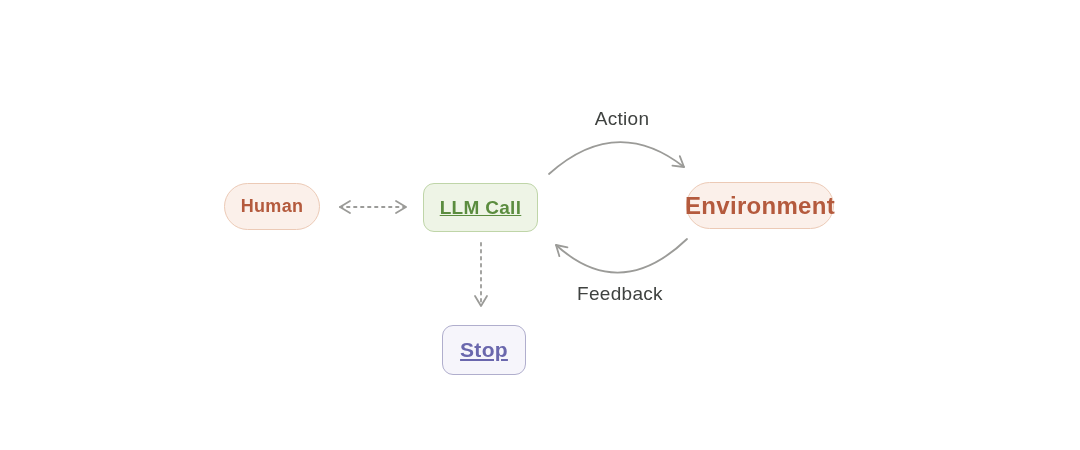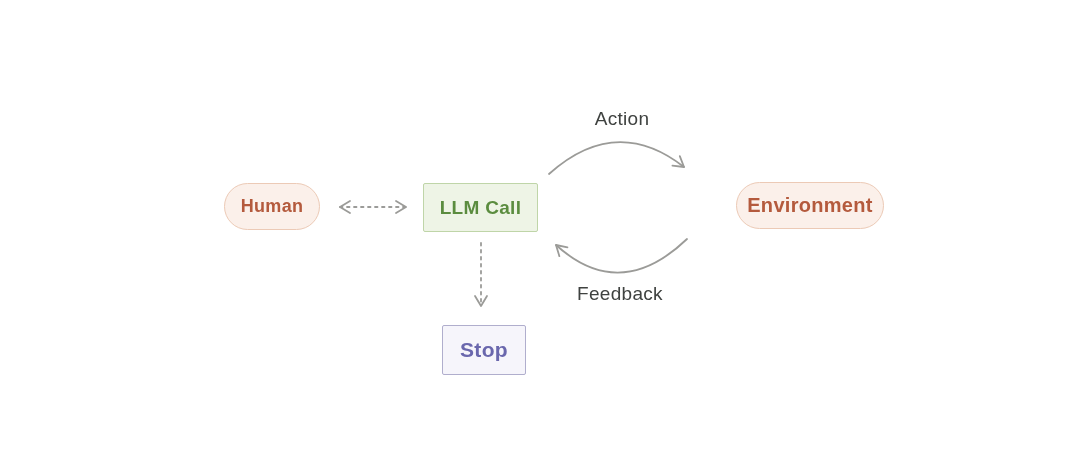--- a/index.html
+++ b/index.html
@@ -40,34 +40,34 @@
   .node {
     position: absolute;
     display: flex;
     align-items: center;
     justify-content: center;
     box-sizing: border-box;
     font-weight: 700;
     letter-spacing: 0.3px;
   }
   .pill { border-radius: 24px; }
-  .rect { border-radius: 2px; }
+  .rect { border-radius: 11px; text-decoration: underline; }
   .node-human {
     left: 224px; top: 183px; width: 96px; height: 47px;
     background: var(--warm_fill, #fbf0ea);
     border: 1px solid var(--warm_border, #eccab6);
     color: var(--warm_text, #b45a3d);
     font-size: 18px;
   }
   .node-environment {
-    left: 736px; top: 182px; width: 148px; height: 47px;
+    left: 686px; top: 182px; width: 148px; height: 47px;
     background: var(--warm_fill, #fbf0ea);
     border: 1px solid var(--warm_border, #eccab6);
     color: var(--warm_text, #b45a3d);
-    font-size: 20px;
+    font-size: 24px;
   }
   .node-llm-call {
     left: 423px; top: 183px; width: 115px; height: 49px;
     background: var(--green_fill, #eef4e6);
     border: 1px solid var(--green_border, #bfd5a8);
     color: var(--green_text, #5b8c3f);
     font-size: 19px;
   }
   .node-stop {
     left: 442px; top: 325px; width: 84px; height: 50px;

